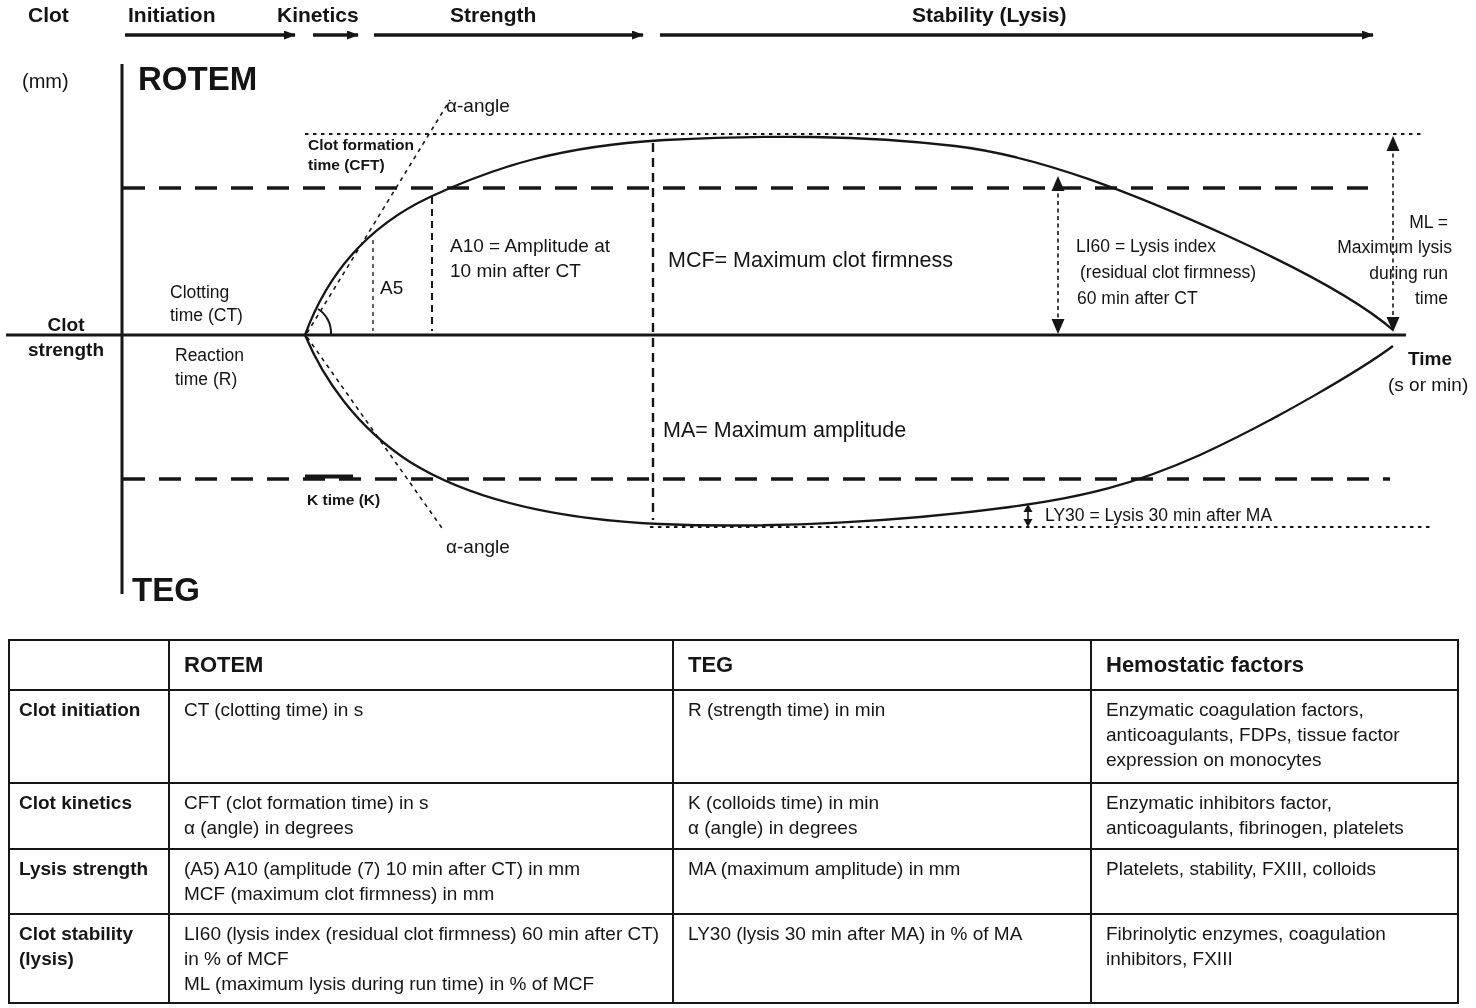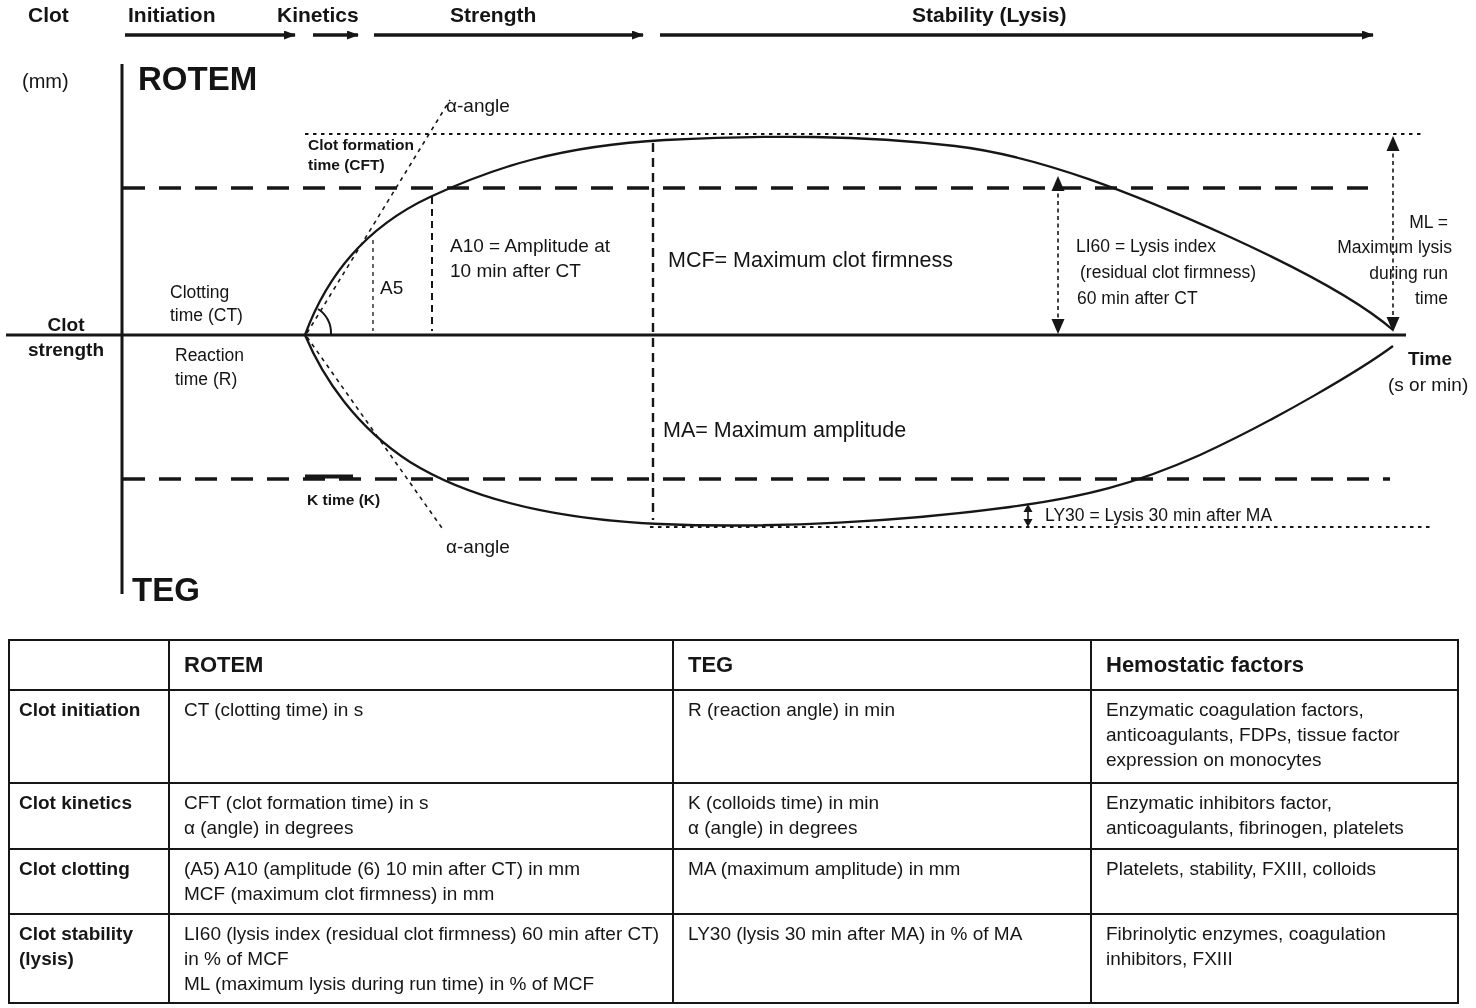--- a/index.html
+++ b/index.html
@@ -143,44 +143,44 @@
       <th>ROTEM</th>
       <th>TEG</th>
       <th>Hemostatic factors</th>
     </tr>
     <tr class="r1">
       <td class="cat">Clot initiation</td>
       <td>
         <div>CT (clotting time) in s</div>
       </td>
       <td>
-        <div>R (reaction angle) in min</div>
+        <div>R (strength time) in min</div>
       </td>
       <td>
         <div>Enzymatic coagulation factors, anticoagulants, FDPs, tissue factor expression on monocytes</div>
       </td>
     </tr>
     <tr class="r2">
       <td class="cat">Clot kinetics</td>
       <td>
         <div>CFT (clot formation time) in s</div>
         <div>α (angle) in degrees</div>
       </td>
       <td>
         <div>K (colloids time) in min</div>
         <div>α (angle) in degrees</div>
       </td>
       <td>
         <div>Enzymatic inhibitors factor, anticoagulants, fibrinogen, platelets</div>
       </td>
     </tr>
     <tr class="r3">
-      <td class="cat">Clot clotting</td>
-      <td>
-        <div>(A5) A10 (amplitude (6) 10 min after CT) in mm</div>
+      <td class="cat">Lysis strength</td>
+      <td>
+        <div>(A5) A10 (amplitude (7) 10 min after CT) in mm</div>
         <div>MCF (maximum clot firmness) in mm</div>
       </td>
       <td>
         <div>MA (maximum amplitude) in mm</div>
       </td>
       <td>
         <div>Platelets, stability, FXIII, colloids</div>
       </td>
     </tr>
     <tr class="r4">

